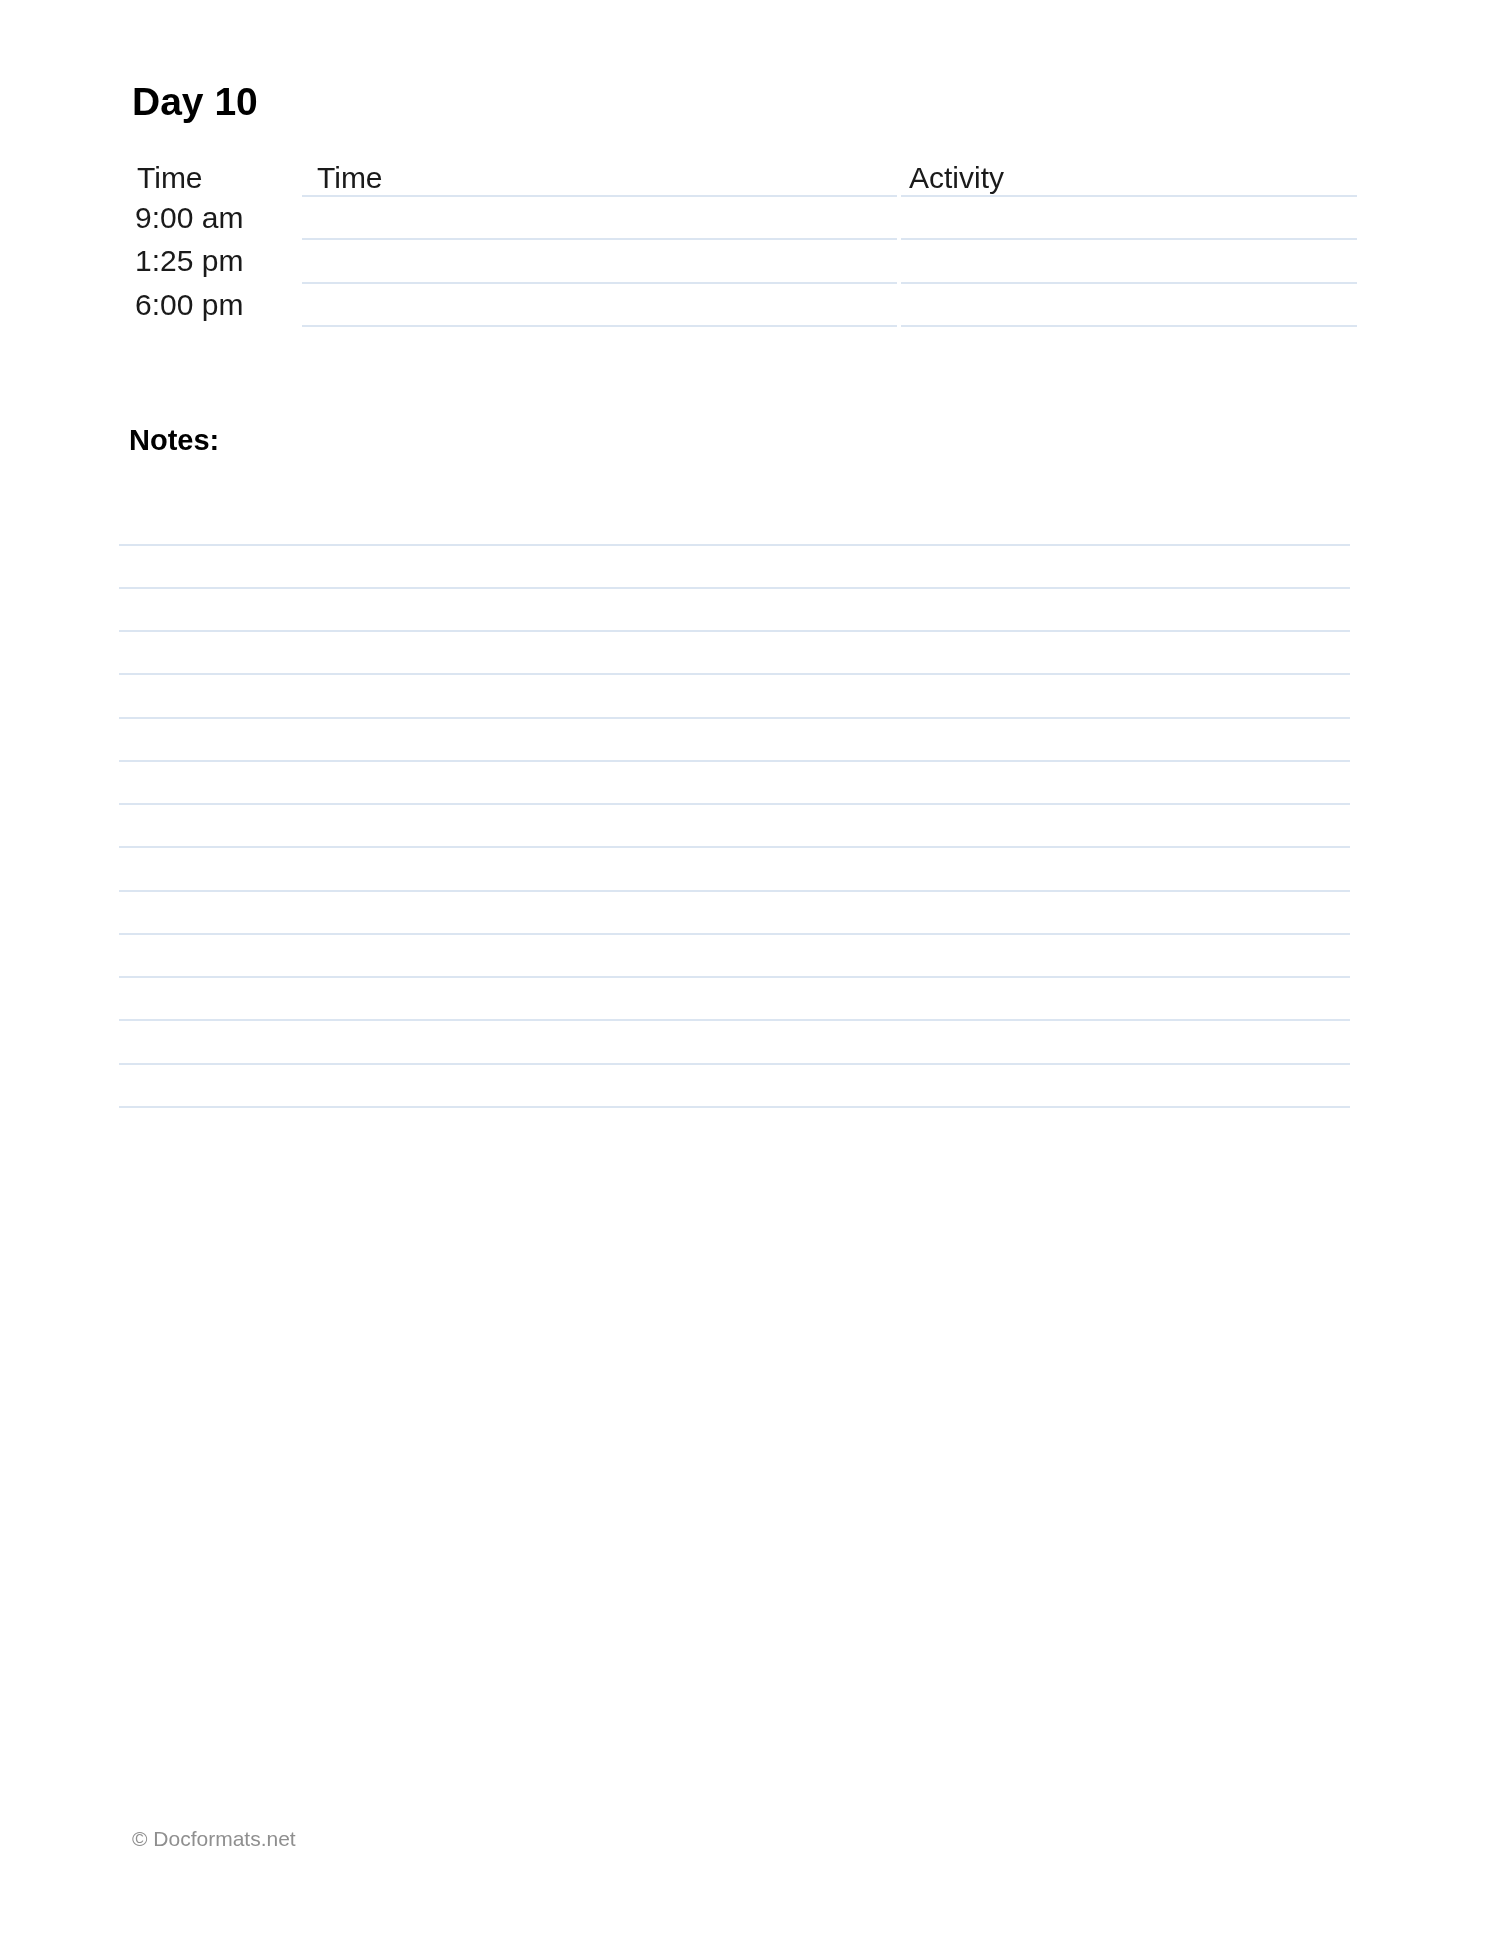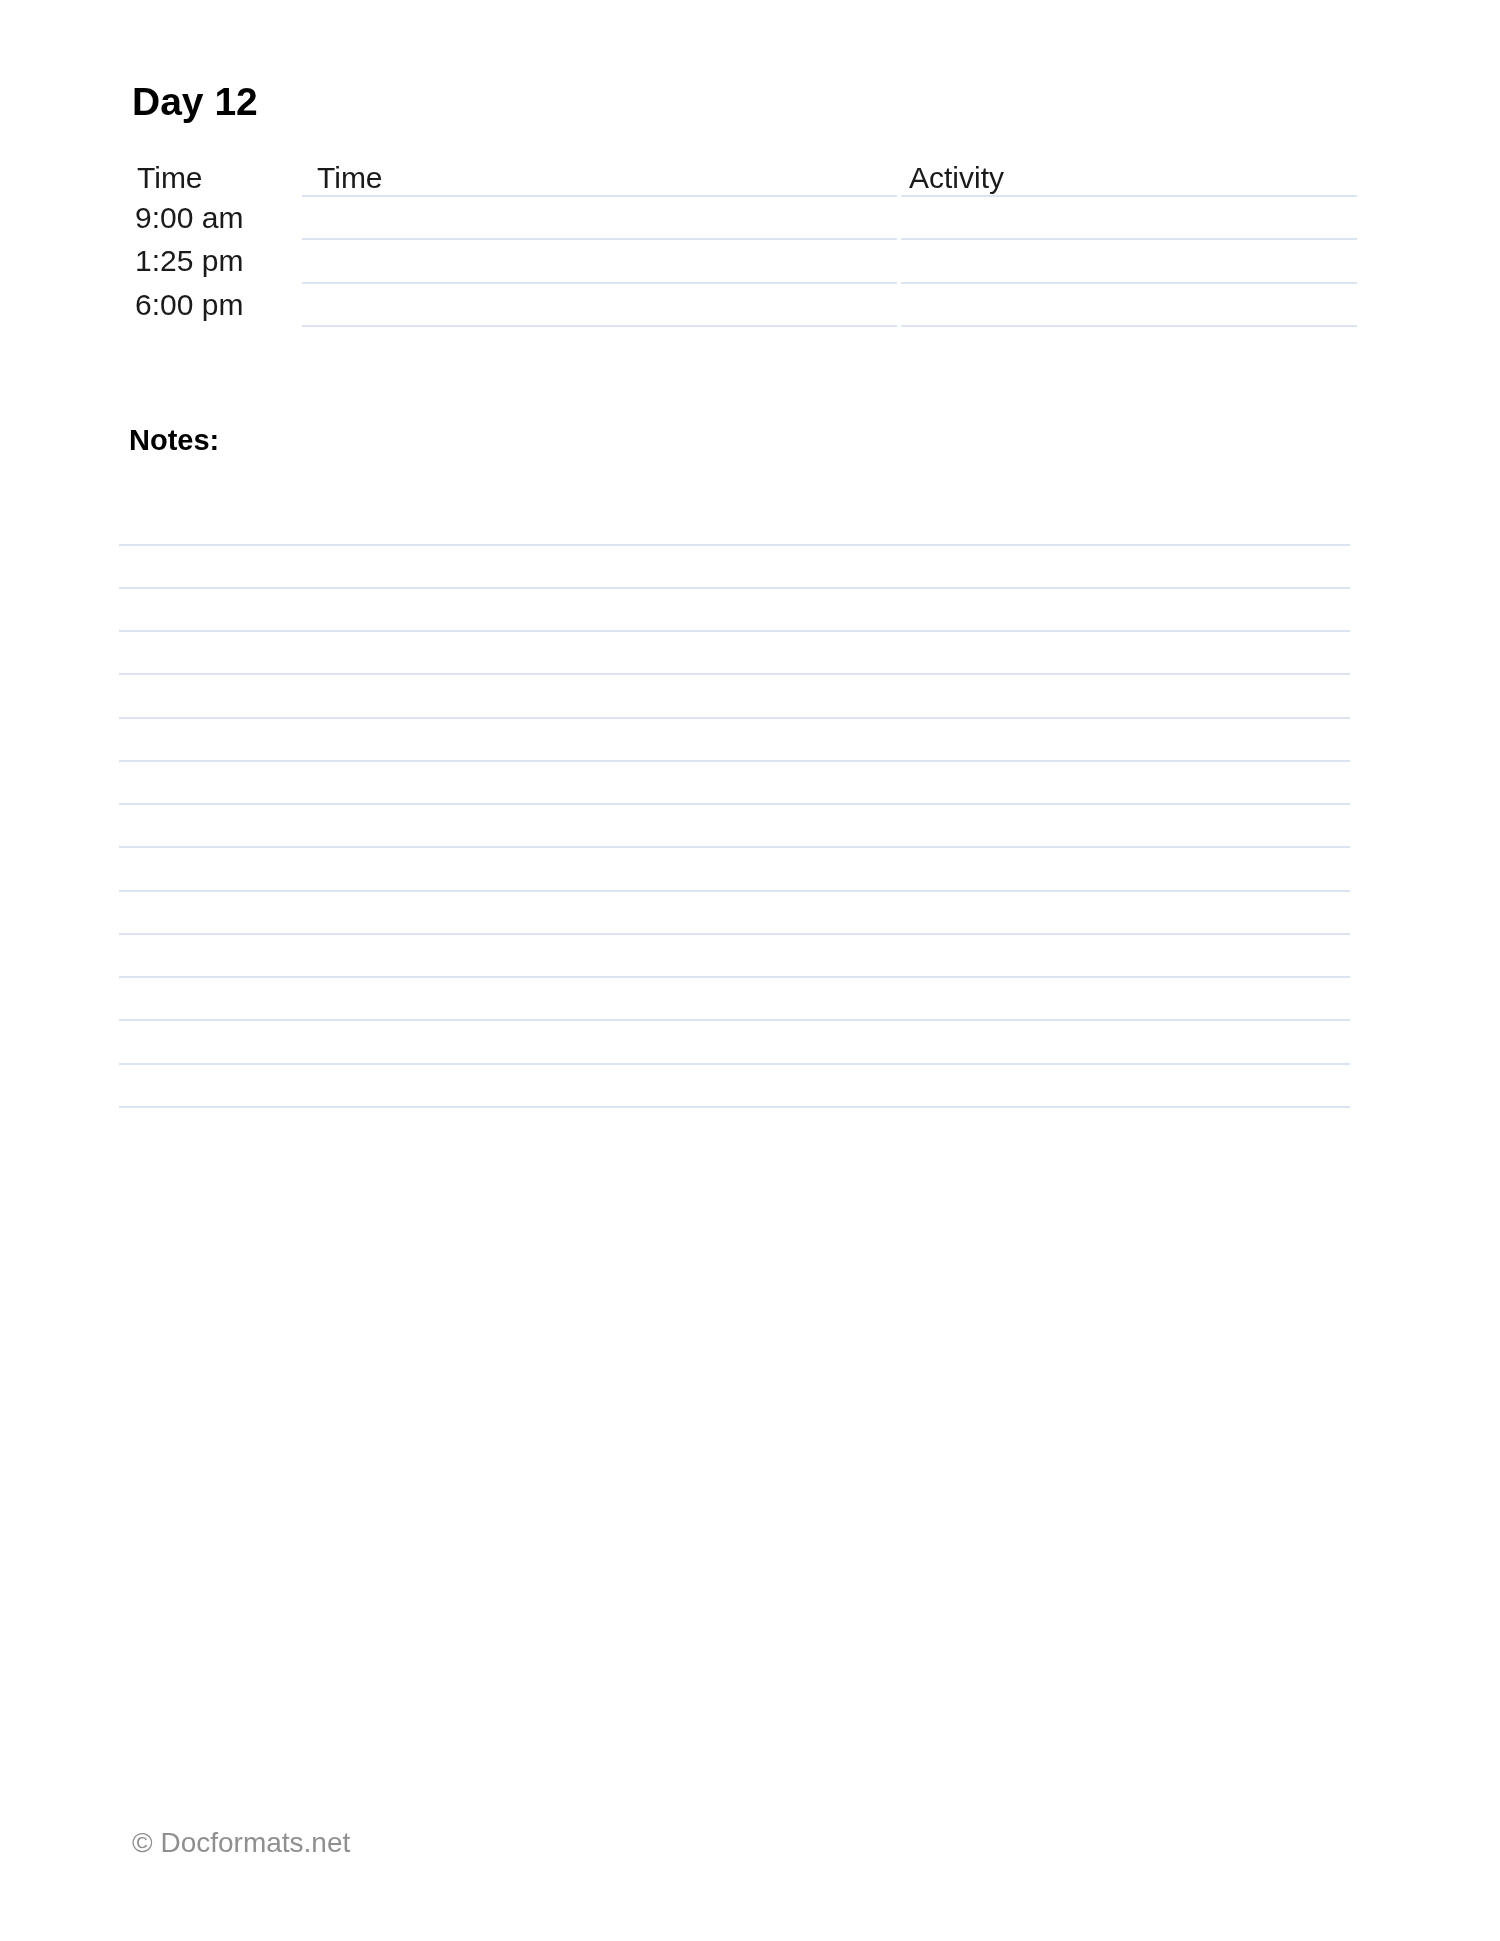--- a/index.html
+++ b/index.html
@@ -83,32 +83,32 @@
   .note-line{
     position:absolute;
     left:119px;
     width:1231px;
     height:2px;
     background:var(--rule);
   }
   .footer-text{
     position:absolute;
     left:132px; top:1826px;
-    font-size:28px;
+    font-size:21px;
     line-height:1.2;
     color:var(--footer);
     white-space:nowrap;
   }
 </style>
 </head>
 <body>
 
 <div class="page">
 
-  <div class="day-title">Day 12</div>
+  <div class="day-title">Day 10</div>
 
   <div>
     <div class="col-head col-time">Time</div>
     <div class="col-head col-place">Time</div>
     <div class="col-head col-activity">Activity</div>
 
     <div class="rule seg-a ry0"></div>
     <div class="rule seg-b ry0"></div>
 
     <div class="time-cell t0">9:00 am</div>

